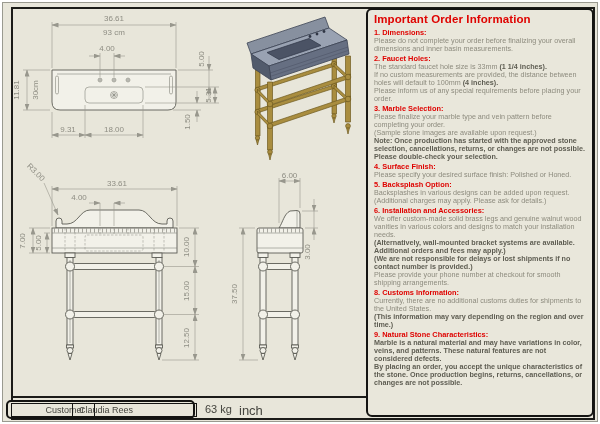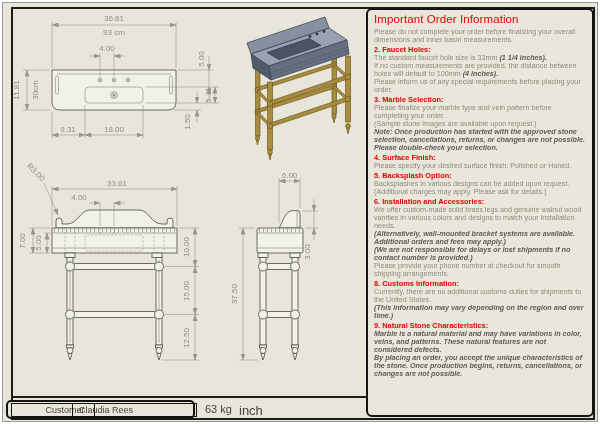--- a/index.html
+++ b/index.html
@@ -8,26 +8,26 @@
   .paper{position:absolute;left:2px;top:2px;right:2px;bottom:2px;
          border:1px solid #9a9a90;background:#e8e6da;}
   .frame{position:absolute;left:11px;top:7px;right:5px;bottom:4px;
          border:2px solid #1b1b18;}
   .block-line{position:absolute;left:12px;top:396px;width:354px;border-top:2px solid #1b1b18;}
 
   
   .info-panel{position:absolute;left:366px;top:8px;width:228px;height:409px;
       border:2px solid #141412;border-radius:6px;background:#e9e7db;
       padding:3px 6px 2px 6px;box-sizing:border-box;overflow:hidden;}
-  .ip-title{font-size:11.5px;font-weight:normal;color:#df0300;line-height:13px;margin-bottom:2px;letter-spacing:0.1px;}
+  .ip-title{font-size:11.5px;font-weight:bold;color:#df0300;line-height:13px;margin-bottom:2px;letter-spacing:0.1px;}
   .sec{margin:0;}
   .sec-h{font-size:7.4px;font-weight:bold;color:#df0300;line-height:9px;margin-top:1px;}
   .sec-p{font-size:7.2px;color:#8d8b7e;line-height:8px;}
   .sec-p .norm{color:#8d8b7e;}
-  .sec-p .note{color:#5e5d52;font-weight:bold;font-style:italic;}
+  .sec-p .note{color:#5e5d52;font-weight:bold;}
 
   
   .tblock{position:absolute;left:6px;top:400px;width:189px;height:19px;
       border:2.5px solid #141412;border-radius:5px;background:#e8e6da;box-sizing:border-box;}
   .tcell1{position:absolute;left:3px;top:1px;width:58px;height:12px;border:1.5px solid #141412;
       font-size:9px;color:#44443e;text-align:center;line-height:12px;padding-left:24px;}
   .tcell2{position:absolute;left:64px;top:1px;width:117px;height:12px;border:1.5px solid #141412;
       font-size:9px;color:#44443e;text-align:left;padding-left:6px;line-height:12px;}
   .tb-weight{position:absolute;left:205px;top:403px;font-size:11px;color:#44443e;}
   .tb-unit{position:absolute;left:239px;top:403px;font-size:13px;color:#44443e;}
@@ -240,20 +240,21 @@
         <circle cx="335" cy="116" r="2.4"></circle>
           <path d="M333.6,118 L335,124 L336.4,118 Z"></path>
       </g>
     </g>
   </svg>
 
   <div class="info-panel">
     <div class="ip-title">Important Order Information</div>
     <div>
         <div class="sec">
+          <div class="sec-h">1. Dimensions:</div>
           <div class="sec-p"><span class="norm">Please do not complete your order before finalizing your overall dimensions and inner basin measurements.</span></div>
         </div>
         <div class="sec">
           <div class="sec-h">2. Faucet Holes:</div>
           <div class="sec-p"><span class="norm">The standard faucet hole size is 33mm </span><span class="note">(1 1/4 inches).</span></div>
           <div class="sec-p"><span class="norm">If no custom measurements are provided, the distance between holes will default to 100mm </span><span class="note">(4 inches).</span></div>
           <div class="sec-p"><span class="norm">Please inform us of any special requirements before placing your order.</span></div>
         </div>
         <div class="sec">
           <div class="sec-h">3. Marble Selection:</div>

